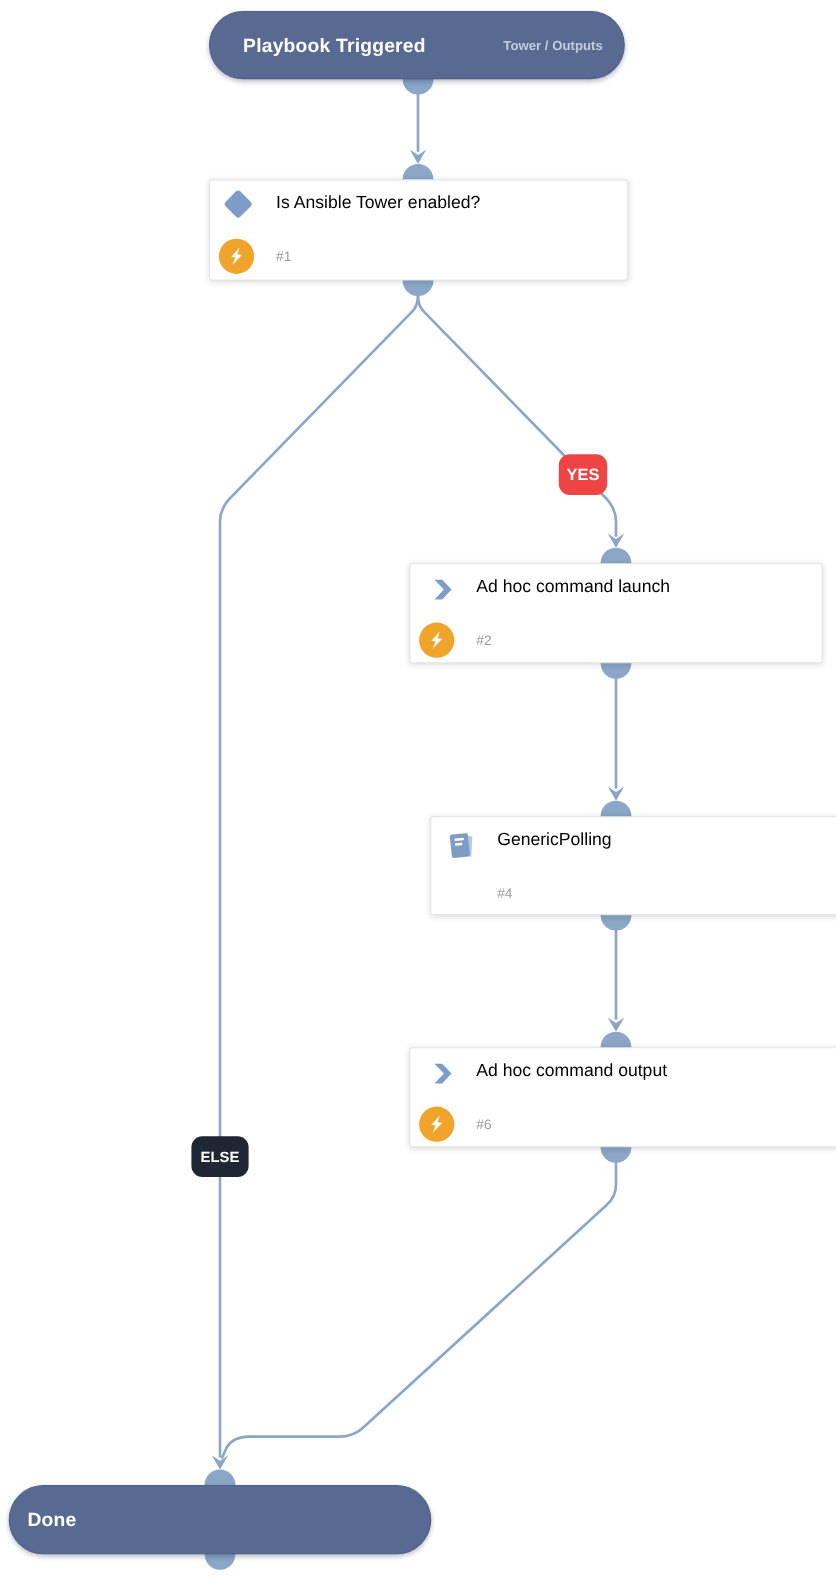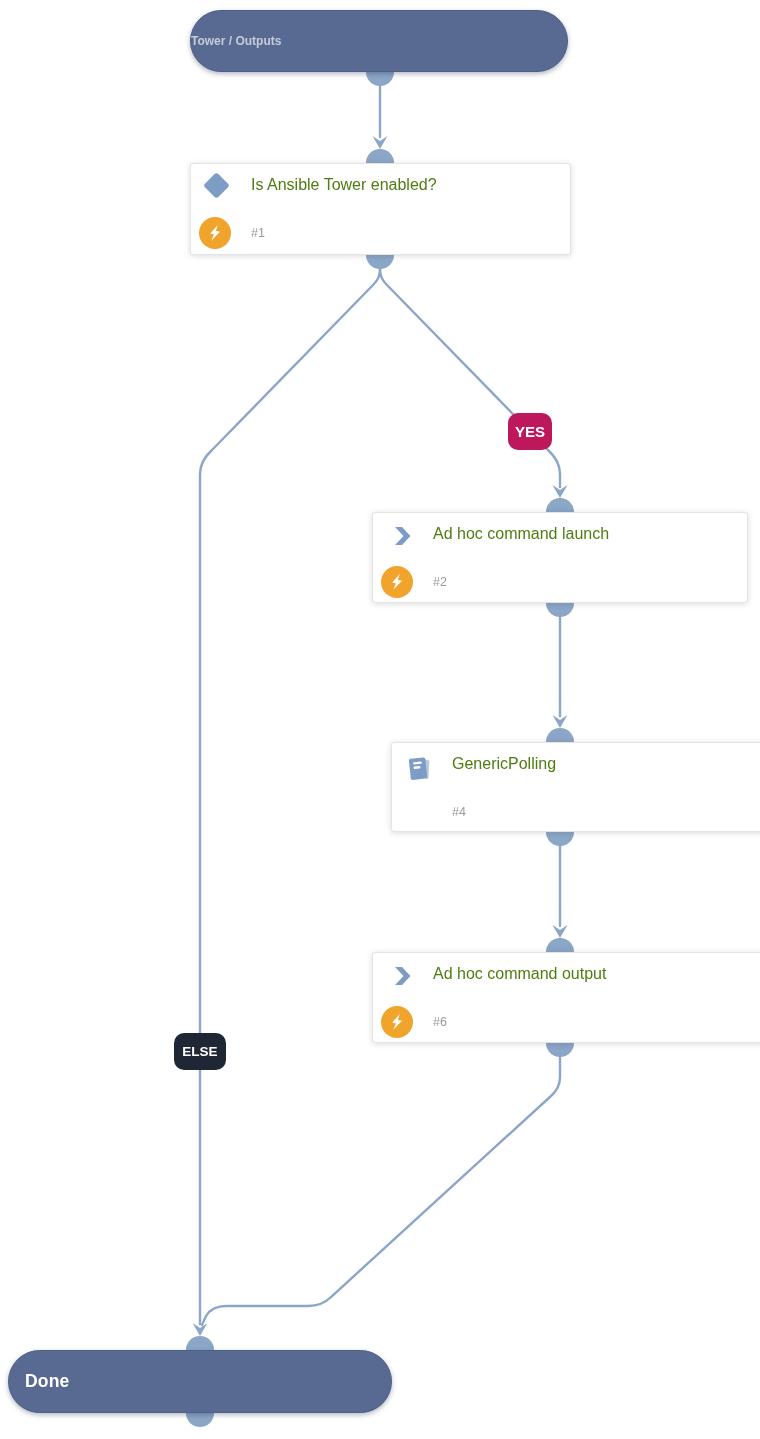--- a/index.html
+++ b/index.html
@@ -24,21 +24,21 @@
     padding-right:19px;font-size:12px;font-weight:700;color:#c3ccda;cursor:pointer;
   }
 
   
   .card{
     position:absolute;z-index:2;background:#fff;
     border:1px solid #e4e4e4;border-radius:3px;
     box-shadow:0 1px 6px rgba(0,0,0,.14);box-sizing:border-box;
   }
   .card .title{
-    position:absolute;left:60px;top:12px;font-size:16px;color:#4d7c0f;
+    position:absolute;left:60px;top:12px;font-size:16px;color:#000000;
     white-space:nowrap;
   }
   .card .task-num{
     position:absolute;left:60px;top:62px;font-size:12.5px;color:#9a9a9a;
   }
   .icon-diamond{
     position:absolute;left:16px;top:12px;width:19px;height:19px;
     background:#7d9dc6;border-radius:3px;transform:rotate(45deg);
   }
   .icon-chevron{position:absolute;left:18px;top:13px;width:20px;height:20px;}
@@ -48,21 +48,21 @@
     background:#f0a42c;display:flex;align-items:center;justify-content:center;
   }
   .bolt-badge svg{width:20px;height:20px;}
 
   
   .branch-label{
     position:absolute;z-index:3;display:flex;align-items:center;justify-content:center;
     color:#fff;box-sizing:border-box;
   }
   .label-yes{
-    left:508px;top:413px;width:44px;height:37px;background:#be185d;
+    left:508px;top:413px;width:44px;height:37px;background:#ef4444;
     border-radius:10px;font-size:15px;font-weight:700;
   }
   .label-else{
     left:174px;top:1033px;width:52px;height:37px;background:#1f2734;
     border-radius:10px;font-size:13.5px;font-weight:700;
   }
 </style>
 </head>
 <body>
 
@@ -90,20 +90,21 @@
     <circle cx="560" cy="742" r="14"></circle>
     <circle cx="560" cy="832" r="14"></circle>
     <circle cx="560" cy="952" r="14"></circle>
     <circle cx="560" cy="1043" r="14"></circle>
     <circle cx="200" cy="1350" r="14"></circle>
     <circle cx="200" cy="1413" r="14"></circle>
   </g>
 </svg>
 
 <div class="terminal" style="left:190px;top:10px;width:378px;height:62px;">
+  <span class="t-label">Playbook Triggered</span>
   <span class="io-link">Tower / Outputs</span>
 </div>
 
 <div class="card" style="left:190px;top:163px;width:381px;height:92px;">
   <span class="icon-diamond"></span>
   <span class="title">Is Ansible Tower enabled?</span>
   <span class="bolt-badge">
     <svg viewBox="0 0 24 24">
         <path fill="#ffffff" transform="rotate(10 12 12)" d="M13.6,2 L6.4,13.6 L10.9,13.6 L9.3,22 L17.6,9.6 L12.6,9.6 Z"></path>
       </svg>

